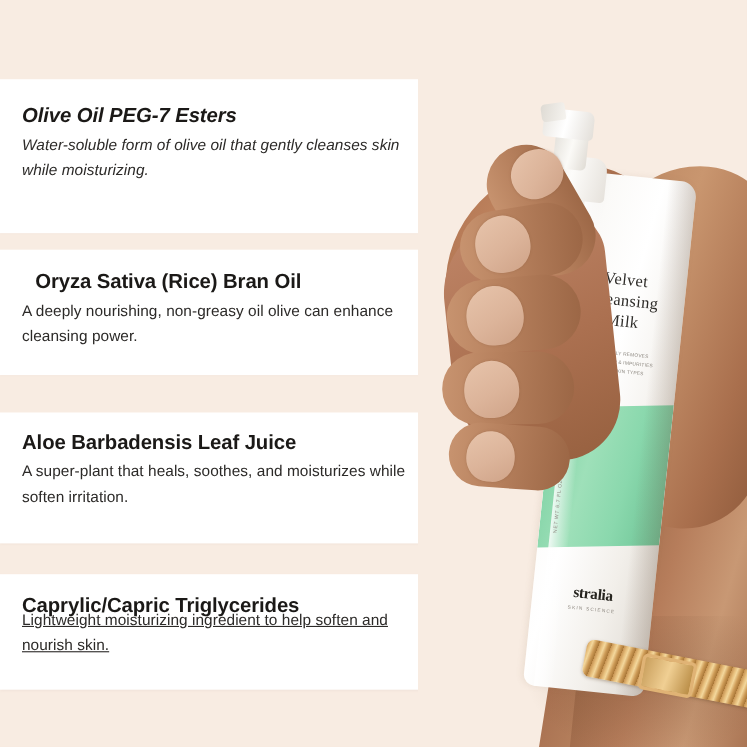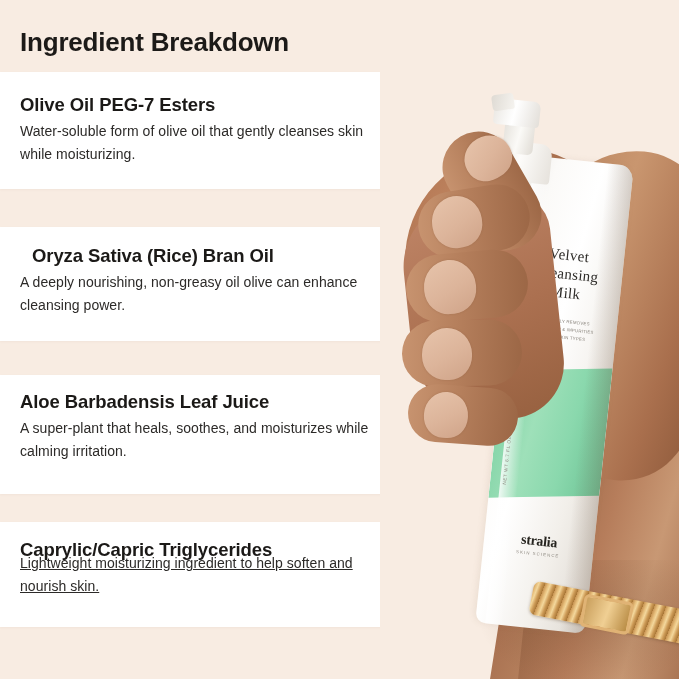--- a/index.html
+++ b/index.html
@@ -28,21 +28,21 @@
     position:absolute;left:20px;
     font-size:18.5px;font-weight:bold;color:#1b1917;
     letter-spacing:-0.1px;white-space:nowrap;
   }
   .card .c-desc{
     position:absolute;left:20px;right:14px;
     font-size:14px;color:#2c2a28;line-height:1.62;
     letter-spacing:0.05px;
   }
 
-  #card-0{top:72px;height:117px;width:398px;}
+  #card-0{top:72px;height:140px;width:398px;font-style:italic;}
   #card-0 .c-title{top:22px;}
   #card-0 .c-desc{top:48px;}
 
   #card-1{top:227px;height:114px;width:395px;}
   #card-1 .c-title{top:18px;margin-left:12px;}
   #card-1 .c-desc{top:44px;}
 
   #card-2{top:375px;height:119px;width:382px;padding-left:40px;}
   #card-2 .c-title{top:16px;}
   #card-2 .c-desc{top:42px;}
@@ -212,35 +212,34 @@
   .sleeve-shadow{
     position:absolute;left:96px;top:560px;width:230px;height:130px;
     background:radial-gradient(ellipse at 50% 40%,rgba(90,55,30,0.22),rgba(90,55,30,0) 70%);
   }
 </style>
 </head>
 <body>
 
 <div id="stage">
 
-  <div class="page-title">Ingredient Breakdown</div>
 
   <div class="card" id="card-0">
     <div class="c-title">Olive Oil PEG-7 Esters</div>
     <div class="c-desc">Water-soluble form of olive oil that gently cleanses skin while moisturizing.</div>
   </div>
 
   <div class="card" id="card-1">
     <div class="c-title">Oryza Sativa (Rice) Bran Oil</div>
     <div class="c-desc">A deeply nourishing, non-greasy oil olive can enhance cleansing power.</div>
   </div>
 
   <div class="card" id="card-2">
     <div class="c-title">Aloe Barbadensis Leaf Juice</div>
-    <div class="c-desc">A super-plant that heals, soothes, and moisturizes while calming irritation.</div>
+    <div class="c-desc">A super-plant that heals, soothes, and moisturizes while soften irritation.</div>
   </div>
 
   <div class="card" id="card-3">
     <div class="c-title">Caprylic/Capric Triglycerides</div>
     <div class="c-desc">Lightweight moisturizing ingredient to help soften and nourish skin.</div>
   </div>
 
   <div id="photo">
     <div class="bg"></div>
 

